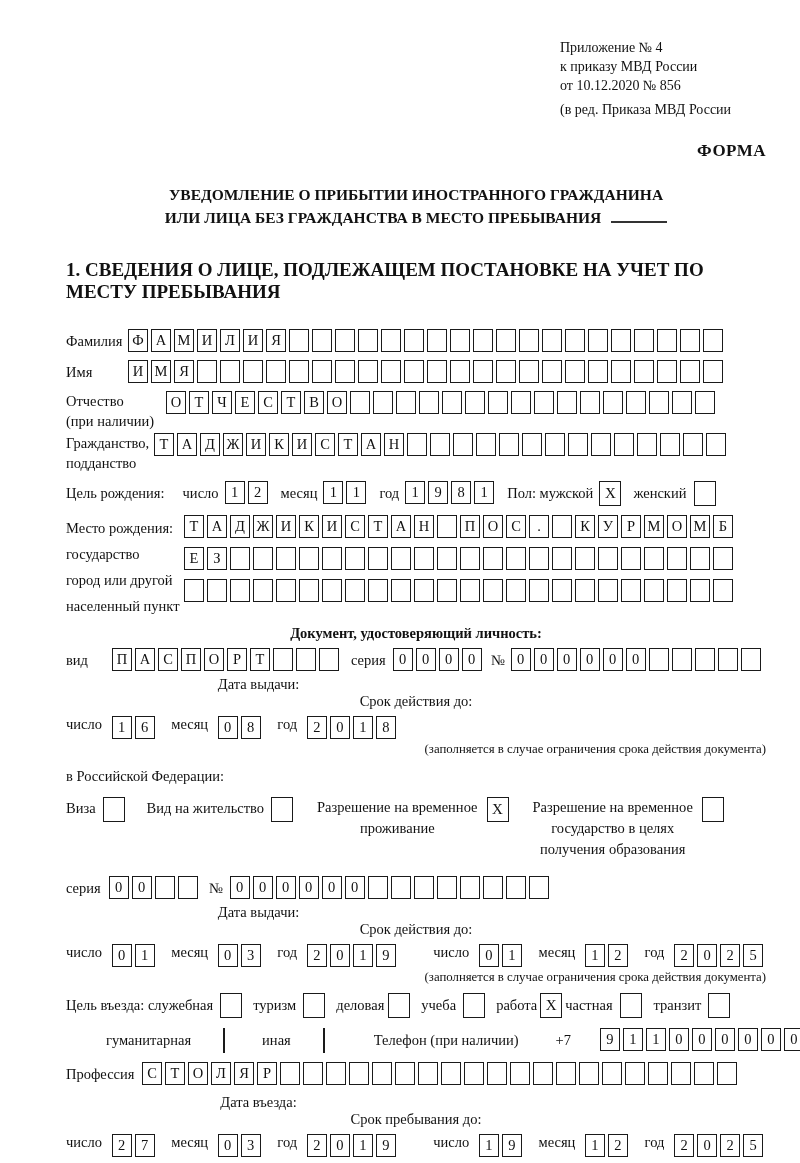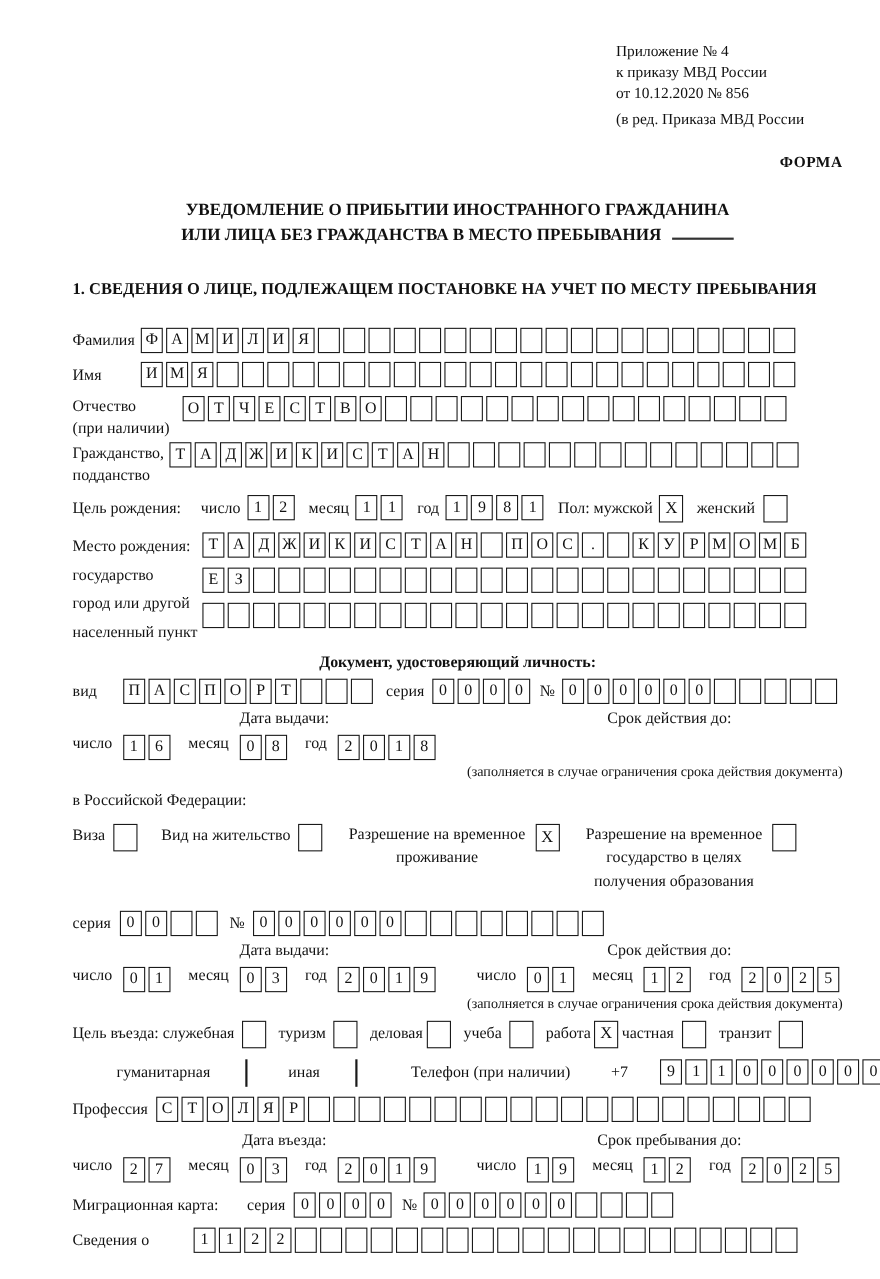--- a/index.html
+++ b/index.html
@@ -7,44 +7,44 @@
     width:800px;height:1163px;
     font-family:"Liberation Serif","DejaVu Serif",serif;
     color:#111;
     box-sizing:border-box;
     padding:38px 34px 20px 66px;
     font-size:14.5px;
     overflow:hidden;
   }
   .hdr-block{margin-left:494px;line-height:19px;font-size:14px;}
   .hdr-note{margin-top:5px;}
-  .forma{ text-align:right; font-weight:bold; font-size:14px; margin-top:22px; letter-spacing:0.5px;}
+  .forma{ text-align:right; font-weight:bold; font-size:17px; margin-top:22px; letter-spacing:0.5px;}
   .title{ text-align:center; font-weight:bold; font-size:15.5px; line-height:23px; margin-top:22px;}
   .blank-line{display:inline-block;width:56px;border-bottom:2px solid #333;height:12px;margin-left:10px;}
-  .sec-head{ font-weight:bold; font-size:15px; margin-top:30px; margin-bottom:26px;}
+  .sec-head{ font-weight:bold; font-size:19px; margin-top:30px; margin-bottom:26px;}
   .row{display:flex;align-items:flex-start;margin-bottom:7px;white-space:nowrap;}
   .lbl{line-height:24px;}
   .lbl2{line-height:20px;white-space:normal;}
   .cell{
     display:inline-block;width:18px;height:21px;
     border:1.6px solid #1a1a1a;margin-right:3px;
     text-align:center;line-height:21px;font-size:14.5px;
     vertical-align:top;
   }
   .boxes{white-space:nowrap;display:inline-block;}
   .cbx{
     display:inline-block;width:20px;height:23px;
     border:1.6px solid #1a1a1a;text-align:center;line-height:23px;
     font-size:15px;vertical-align:top;
   }
   .w62{width:62px;flex:none;}
   .w100{width:100px;flex:none;}
   .w88{width:88px;flex:none;}
   .center-bold{text-align:center;font-weight:bold;margin:6px 0 6px 0;}
-  .dual-head{display:flex;margin-top:4px;}
+  .dual-head{display:flex;margin-top:4px;flex-direction:column;}
   .dh-left{width:385px;text-align:center;}
   .dh-right{flex:1;text-align:center;}
   .dual-row{display:flex;margin-top:2px;}
   .dr-left{width:385px;white-space:nowrap;}
   .dr-right{flex:1;white-space:nowrap;}
   .right-note{text-align:right;font-size:12.8px;margin-top:3px;margin-bottom:8px;}
   .para{line-height:22px;margin-top:6px;}
   .chk-row{display:flex;align-items:flex-start;margin-top:10px;margin-bottom:16px;}
   .chk-item{display:flex;align-items:flex-start;margin-right:14px;}
   .chk-item .txt{margin-right:7px;line-height:23px;}

